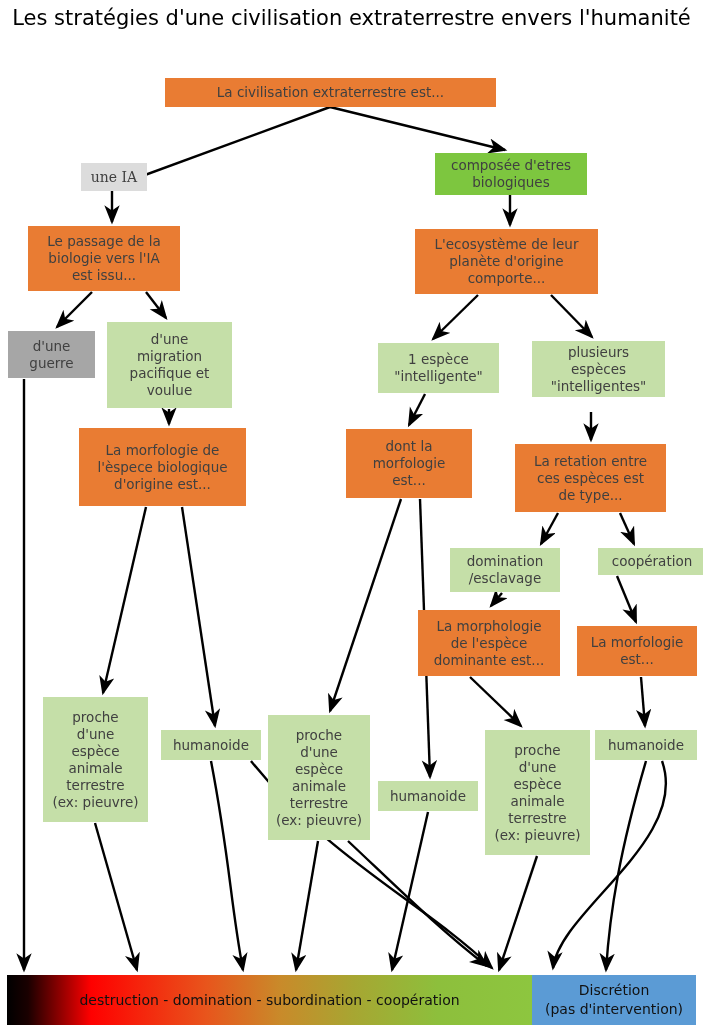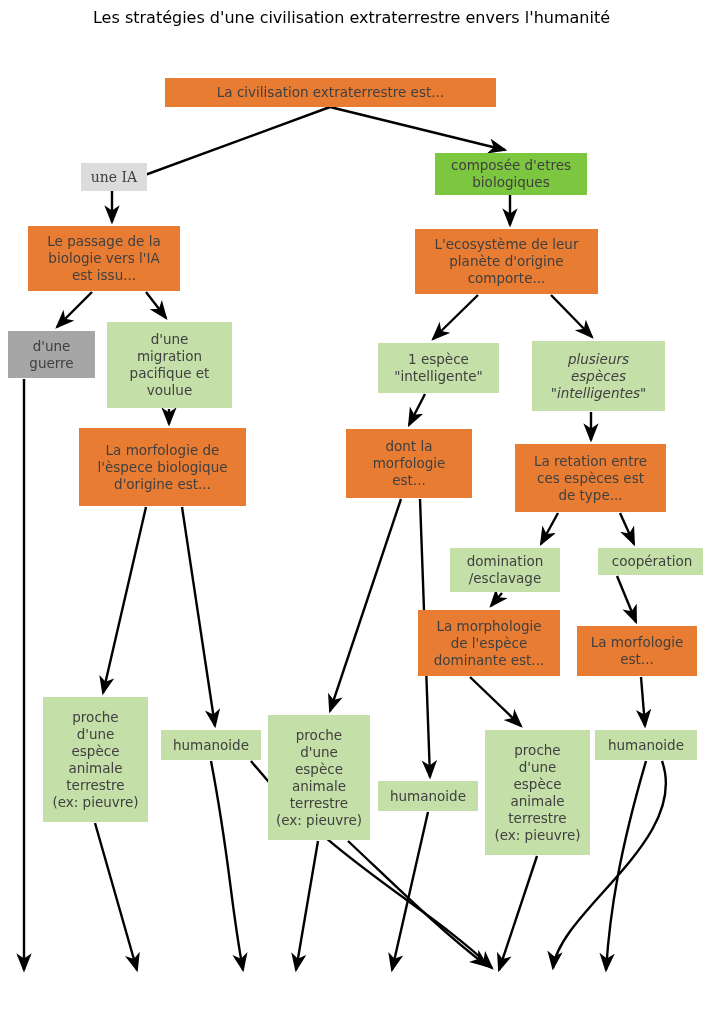--- a/index.html
+++ b/index.html
@@ -1,21 +1,21 @@
 <!DOCTYPE html>
 <html><head>
 <meta charset="utf-8">
 <style>
   html,body{margin:0;padding:0;background:#ffffff;}
   body{width:703px;height:1026px;position:relative;overflow:hidden;
        font-family:"DejaVu Sans","Liberation Sans",sans-serif;}
   #stage{position:absolute;left:0;top:0;width:703px;height:1026px;}
   #edges{position:absolute;left:0;top:0;width:703px;height:1026px;pointer-events:none;}
   .title{position:absolute;left:0;top:4px;width:703px;text-align:center;
-         font-size:16px;line-height:28px;color:#000;font-family:"DejaVu Sans","Liberation Sans",sans-serif;}
+         font-size:21px;line-height:28px;color:#000;font-family:"DejaVu Sans","Liberation Sans",sans-serif;}
   .node{position:absolute;box-sizing:border-box;display:flex;align-items:center;
         justify-content:center;text-align:center;font-size:13.5px;line-height:17px;
         color:#404040;padding:2px 4px;white-space:pre-line;}
   .n-orange{background:#e97c33;}
   .n-green{background:#c5dfa8;}
   .n-brightgreen{background:#7dc63f;}
   .n-gray{background:#dcdcdc;font-family:"DejaVu Serif","Liberation Serif",serif;font-size:14px;}
   .n-darkgray{background:#a6a6a6;}
   .scale{position:absolute;left:7px;top:975px;width:689px;height:50px;display:flex;}
   .scale-grad{flex:0 0 525px;height:50px;display:flex;align-items:center;justify-content:center;
@@ -85,21 +85,21 @@
 planète d'origine
 comporte...</div>
       <div class="node n-darkgray" style="left: 8px; top: 331px; width: 87px; height: 47px;">d'une
 guerre</div>
       <div class="node n-green" style="left: 107px; top: 322px; width: 125px; height: 86px;">d'une
 migration
 pacifique et
 voulue</div>
       <div class="node n-green" style="left: 378px; top: 343px; width: 121px; height: 50px;">1 espèce
 "intelligente"</div>
-      <div class="node n-green" style="left: 532px; top: 341px; width: 133px; height: 70px; font-style: italic;">plusieurs
+      <div class="node n-green" style="left: 532px; top: 341px; width: 133px; height: 56px;">plusieurs
 espèces
 "intelligentes"</div>
       <div class="node n-orange" style="left: 79px; top: 428px; width: 167px; height: 78px;">La morfologie de
 l'èspece biologique
 d'origine est...</div>
       <div class="node n-orange" style="left: 346px; top: 429px; width: 126px; height: 69px;">dont la
 morfologie
 est...</div>
       <div class="node n-orange" style="left: 515px; top: 444px; width: 151px; height: 68px;">La retation entre
 ces espèces est
@@ -128,14 +128,19 @@
       <div class="node n-green" style="left: 378px; top: 781px; width: 100px; height: 30px;">humanoide</div>
       <div class="node n-green" style="left: 485px; top: 730px; width: 105px; height: 125px;">proche
 d'une
 espèce
 animale
 terrestre
 (ex: pieuvre)</div>
       <div class="node n-green" style="left: 595px; top: 730px; width: 102px; height: 30px;">humanoide</div>
     </div>
 
+  <div class="scale">
+    <div class="scale-grad">destruction  -  domination  -  subordination  -  coopération</div>
+    <div class="scale-blue">Discrétion
+(pas d'intervention)</div>
+  </div>
 
 </div>
 
 </body></html>

